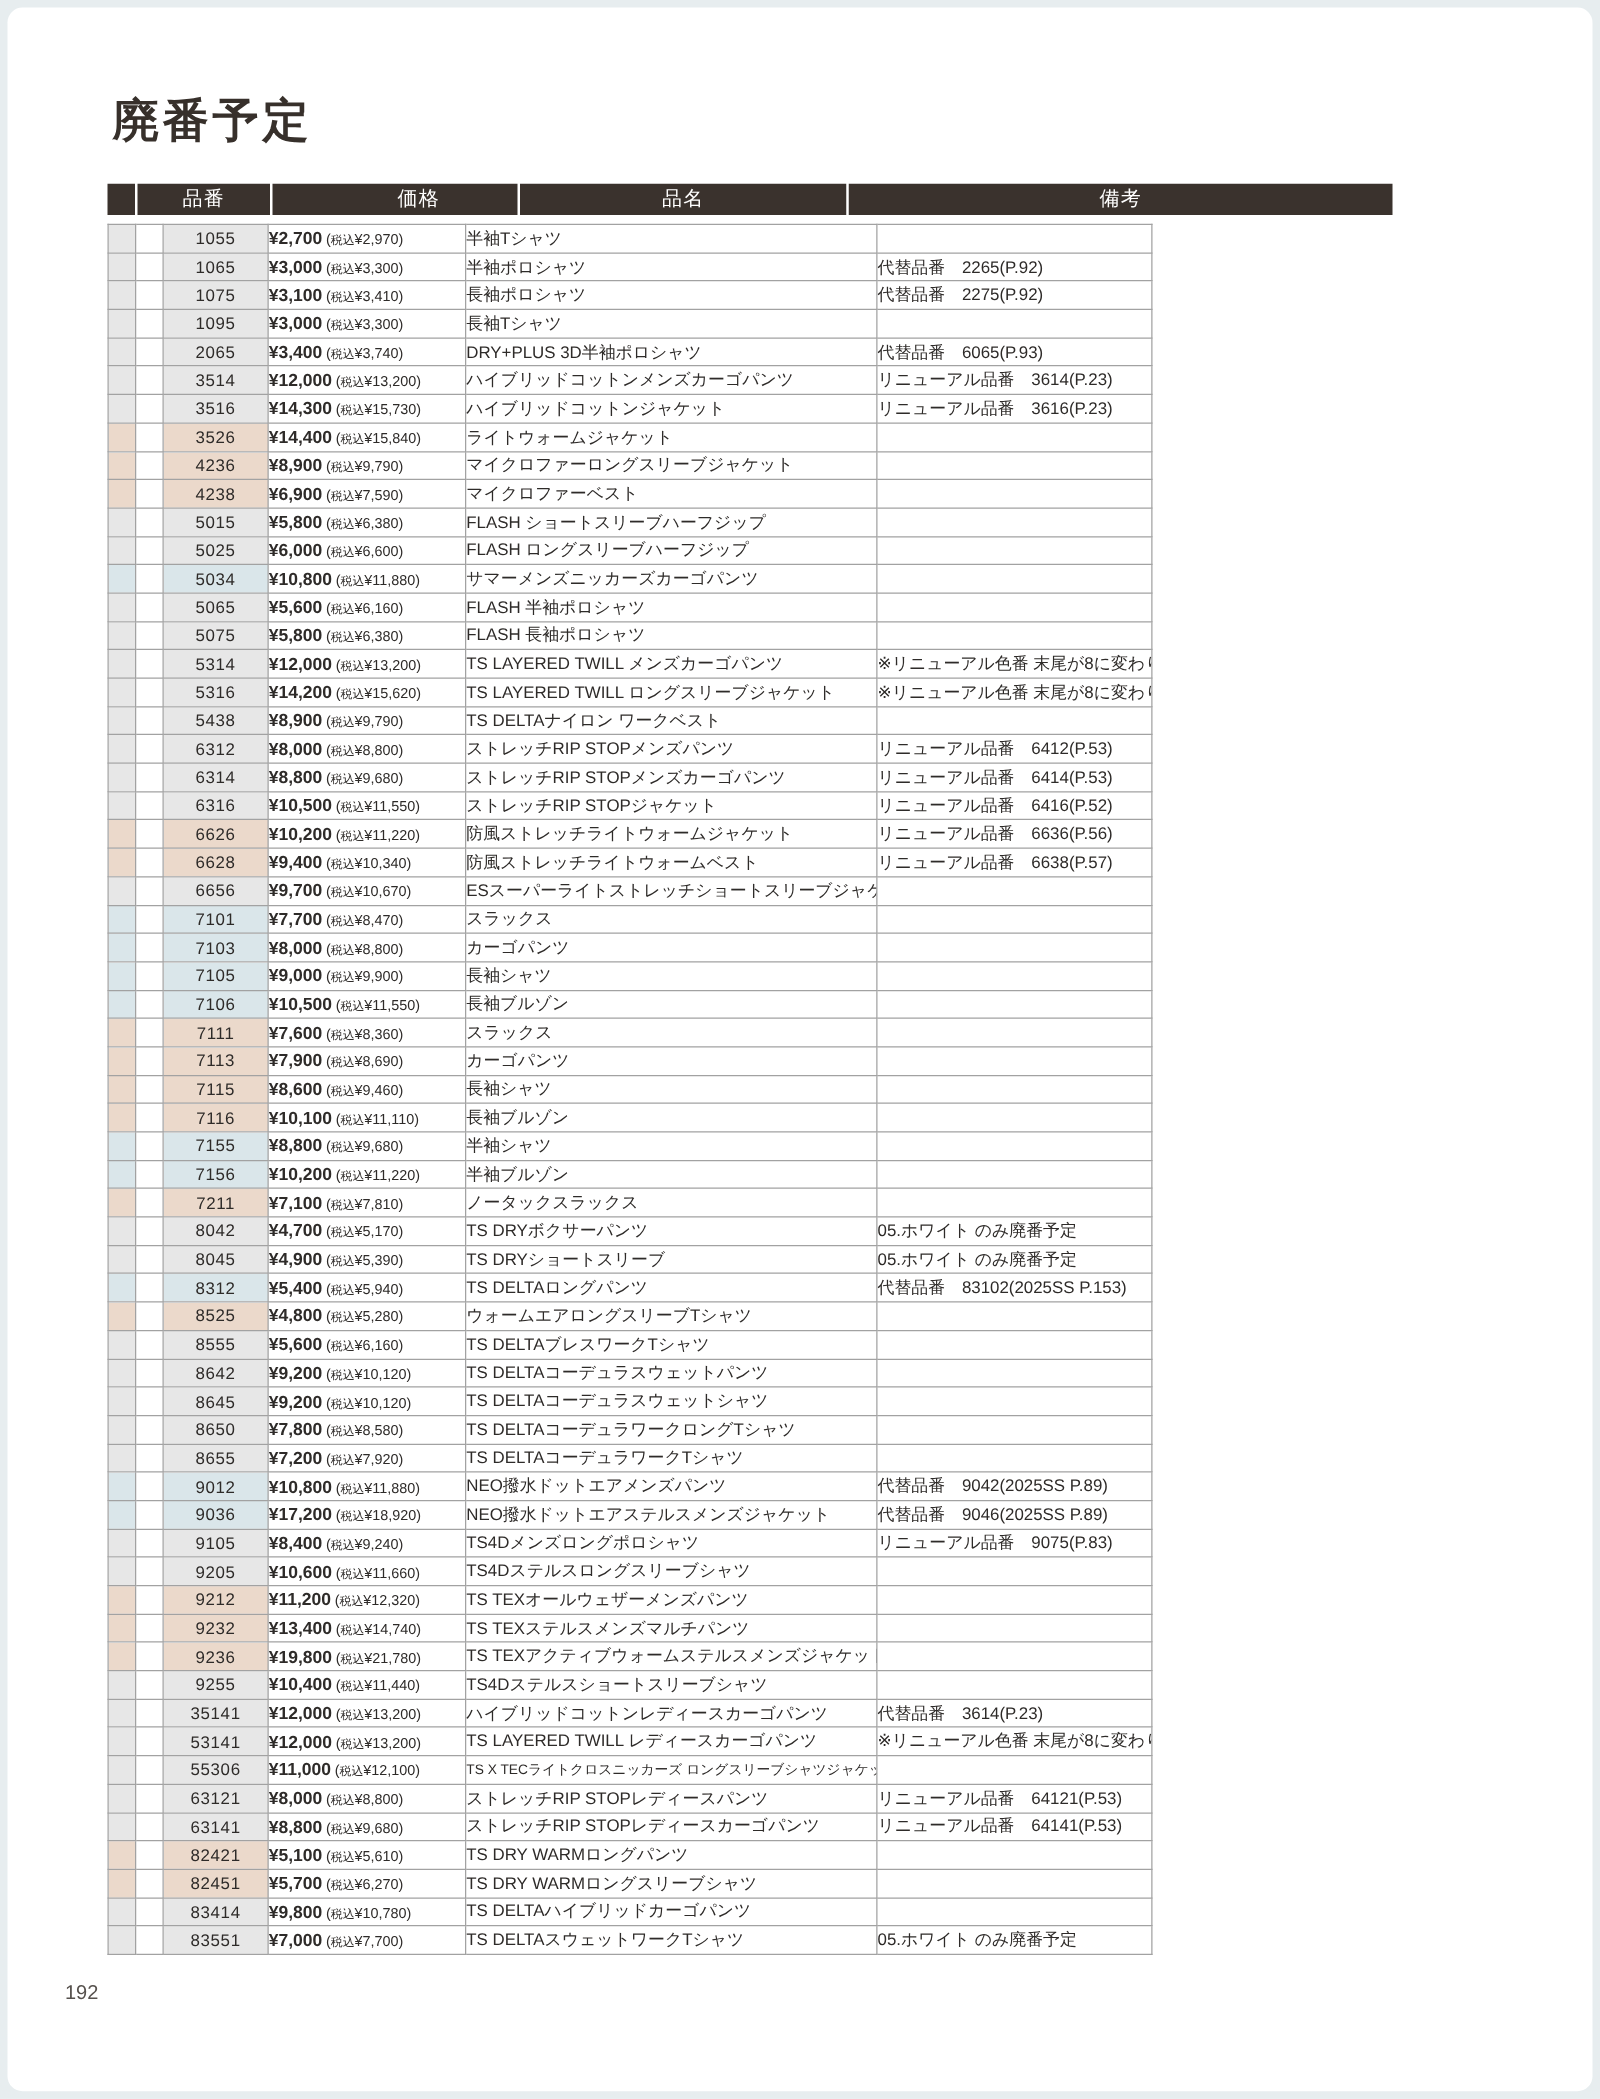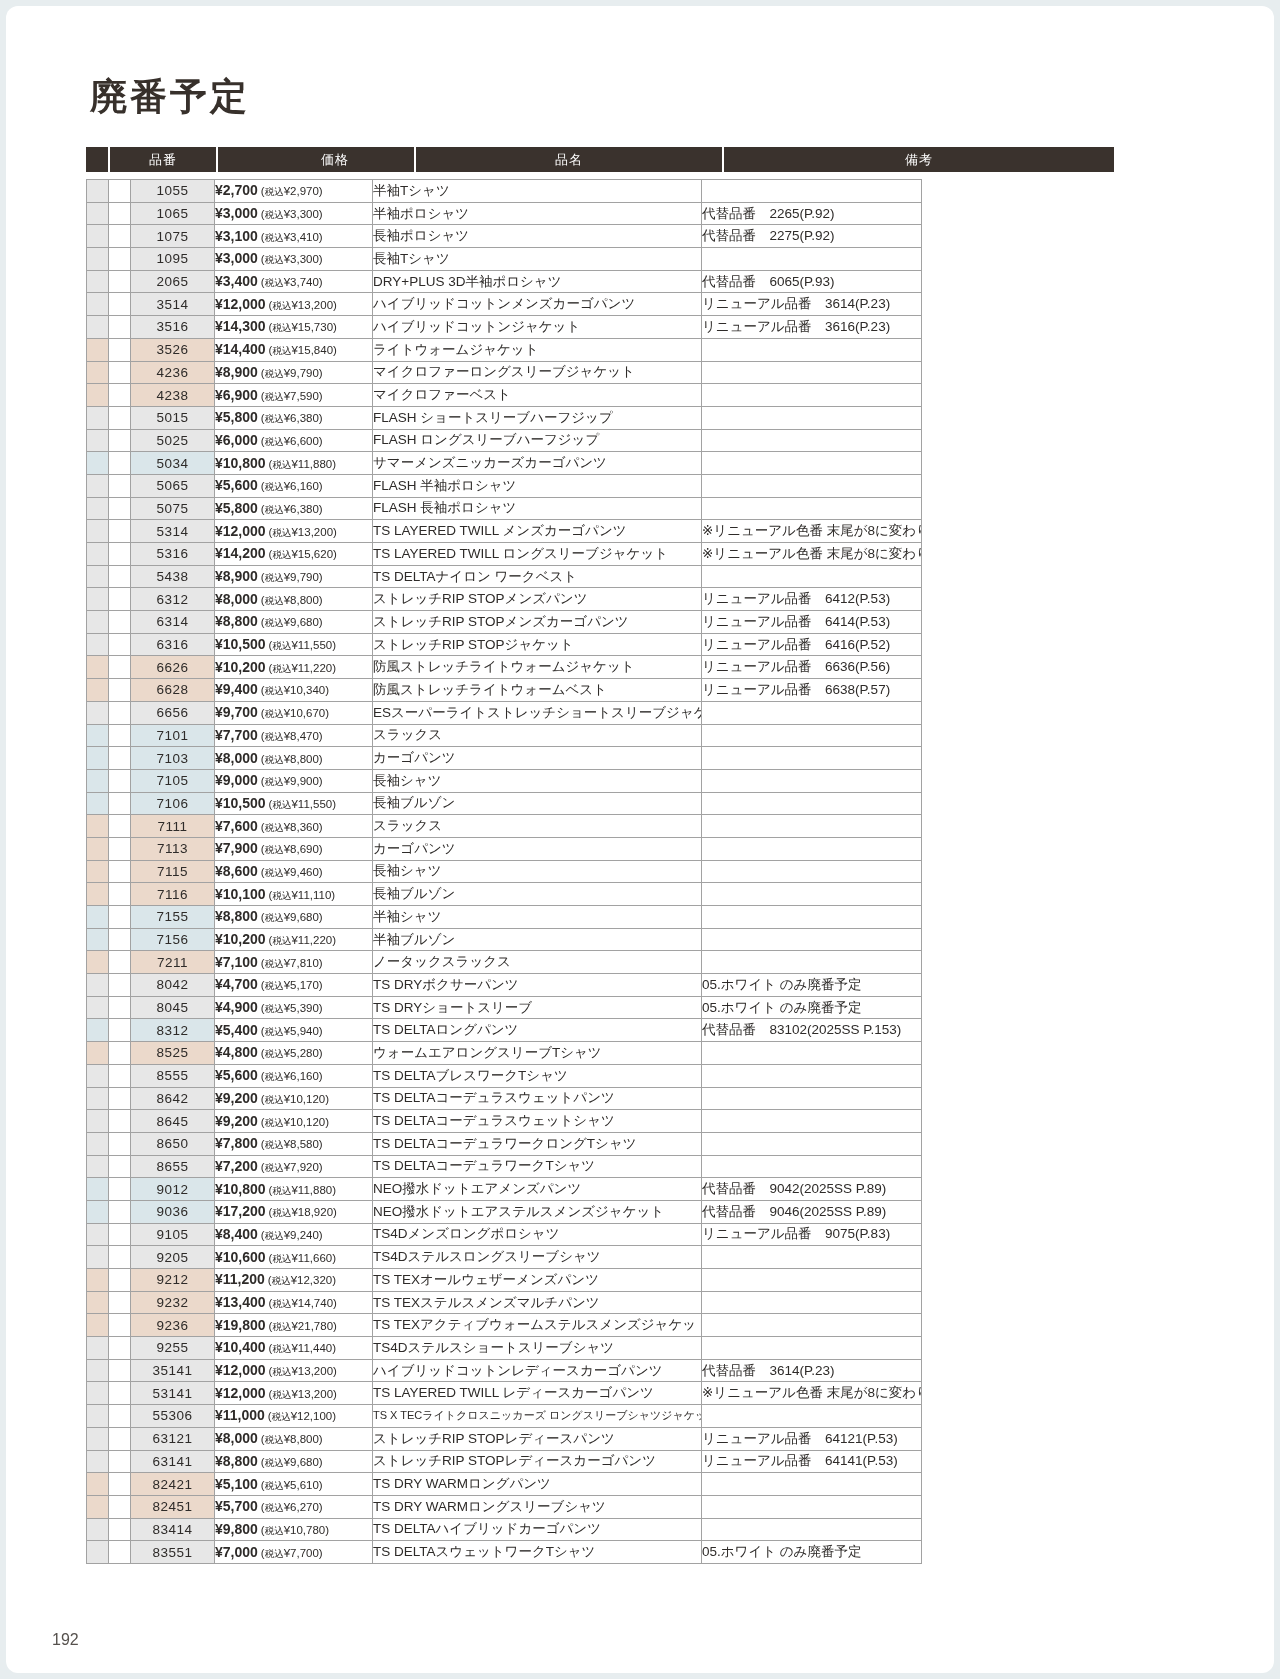--- a/index.html
+++ b/index.html
@@ -30,30 +30,30 @@
   }
   .thead {
     display: flex;
     gap: 2px;
     height: 25px;
     margin-bottom: 7px;
   }
   .thead .hcell {
     background: var(--header-bg, #3a322d);
     color: #ffffff;
-    font-size: 13px;
+    font-size: 16px;
     letter-spacing: 1px;
     display: flex;
     align-items: center;
     justify-content: center;
   }
   .h-a    { width: 22px; }
   .h-num  { width: 106px; }
   .h-price{ width: 158px; padding-left: 38px; }
-  .h-name { width: 306px; }
+  .h-name { width: 261px; }
   .h-note { flex: 1; }
 
   table.body {
     width: 836px;
     border-collapse: collapse;
     table-layout: fixed;
   }
   table.body td {
     border: 1px solid #a2a2a2;
     height: 21.7px;
@@ -79,21 +79,21 @@
   .pmain { font-weight: bold; font-size: 14px; }
   .ptax  { font-size: 11.5px; margin-left: 3px; }
   .ptaxlbl { font-size: 9.5px; }
 
   td.c-name { padding-left: 10px; font-size: 13.5px; }
   td.c-name.small { font-size: 11px; }
   td.c-note { padding-left: 13px; font-size: 13px; }
 
   .pagenum {
     position: absolute;
-    left: 46px; top: 1625px;
+    left: 46px; top: 1580px;
     font-size: 16px;
     color: #56514d;
   }
 </style>
 </head>
 <body>
 
 <div class="page">
 
   <div class="title">廃番予定</div>

